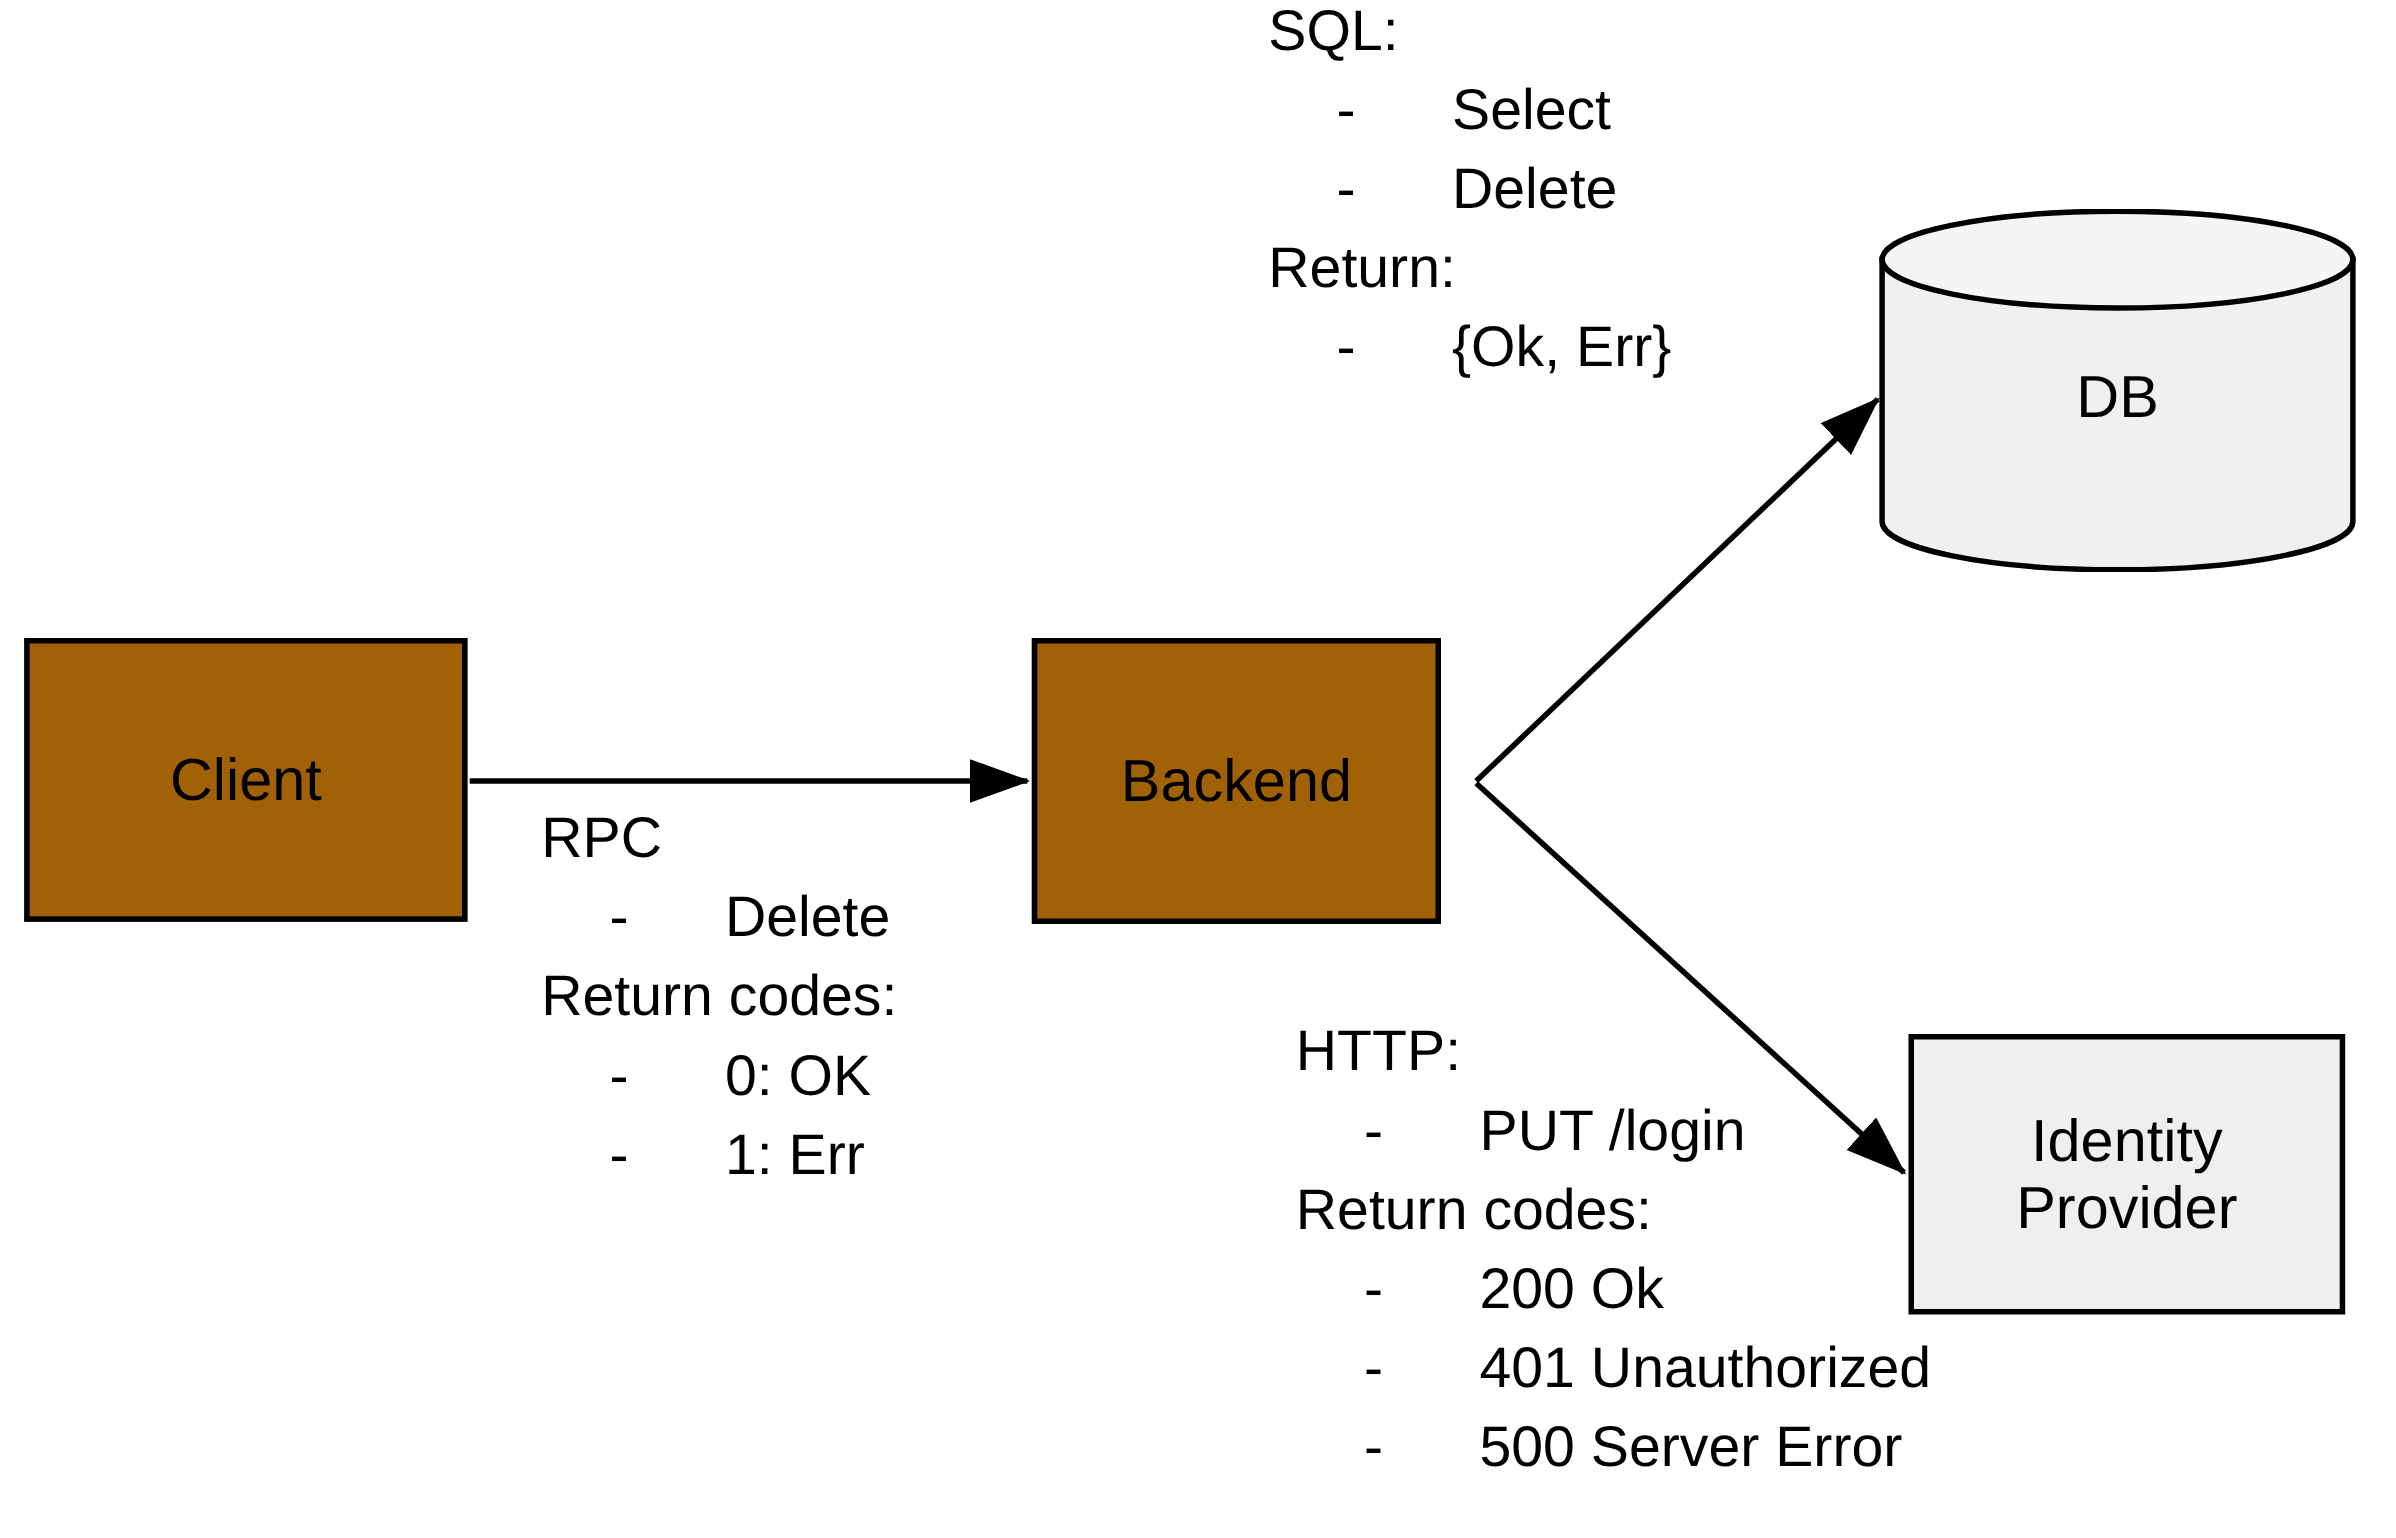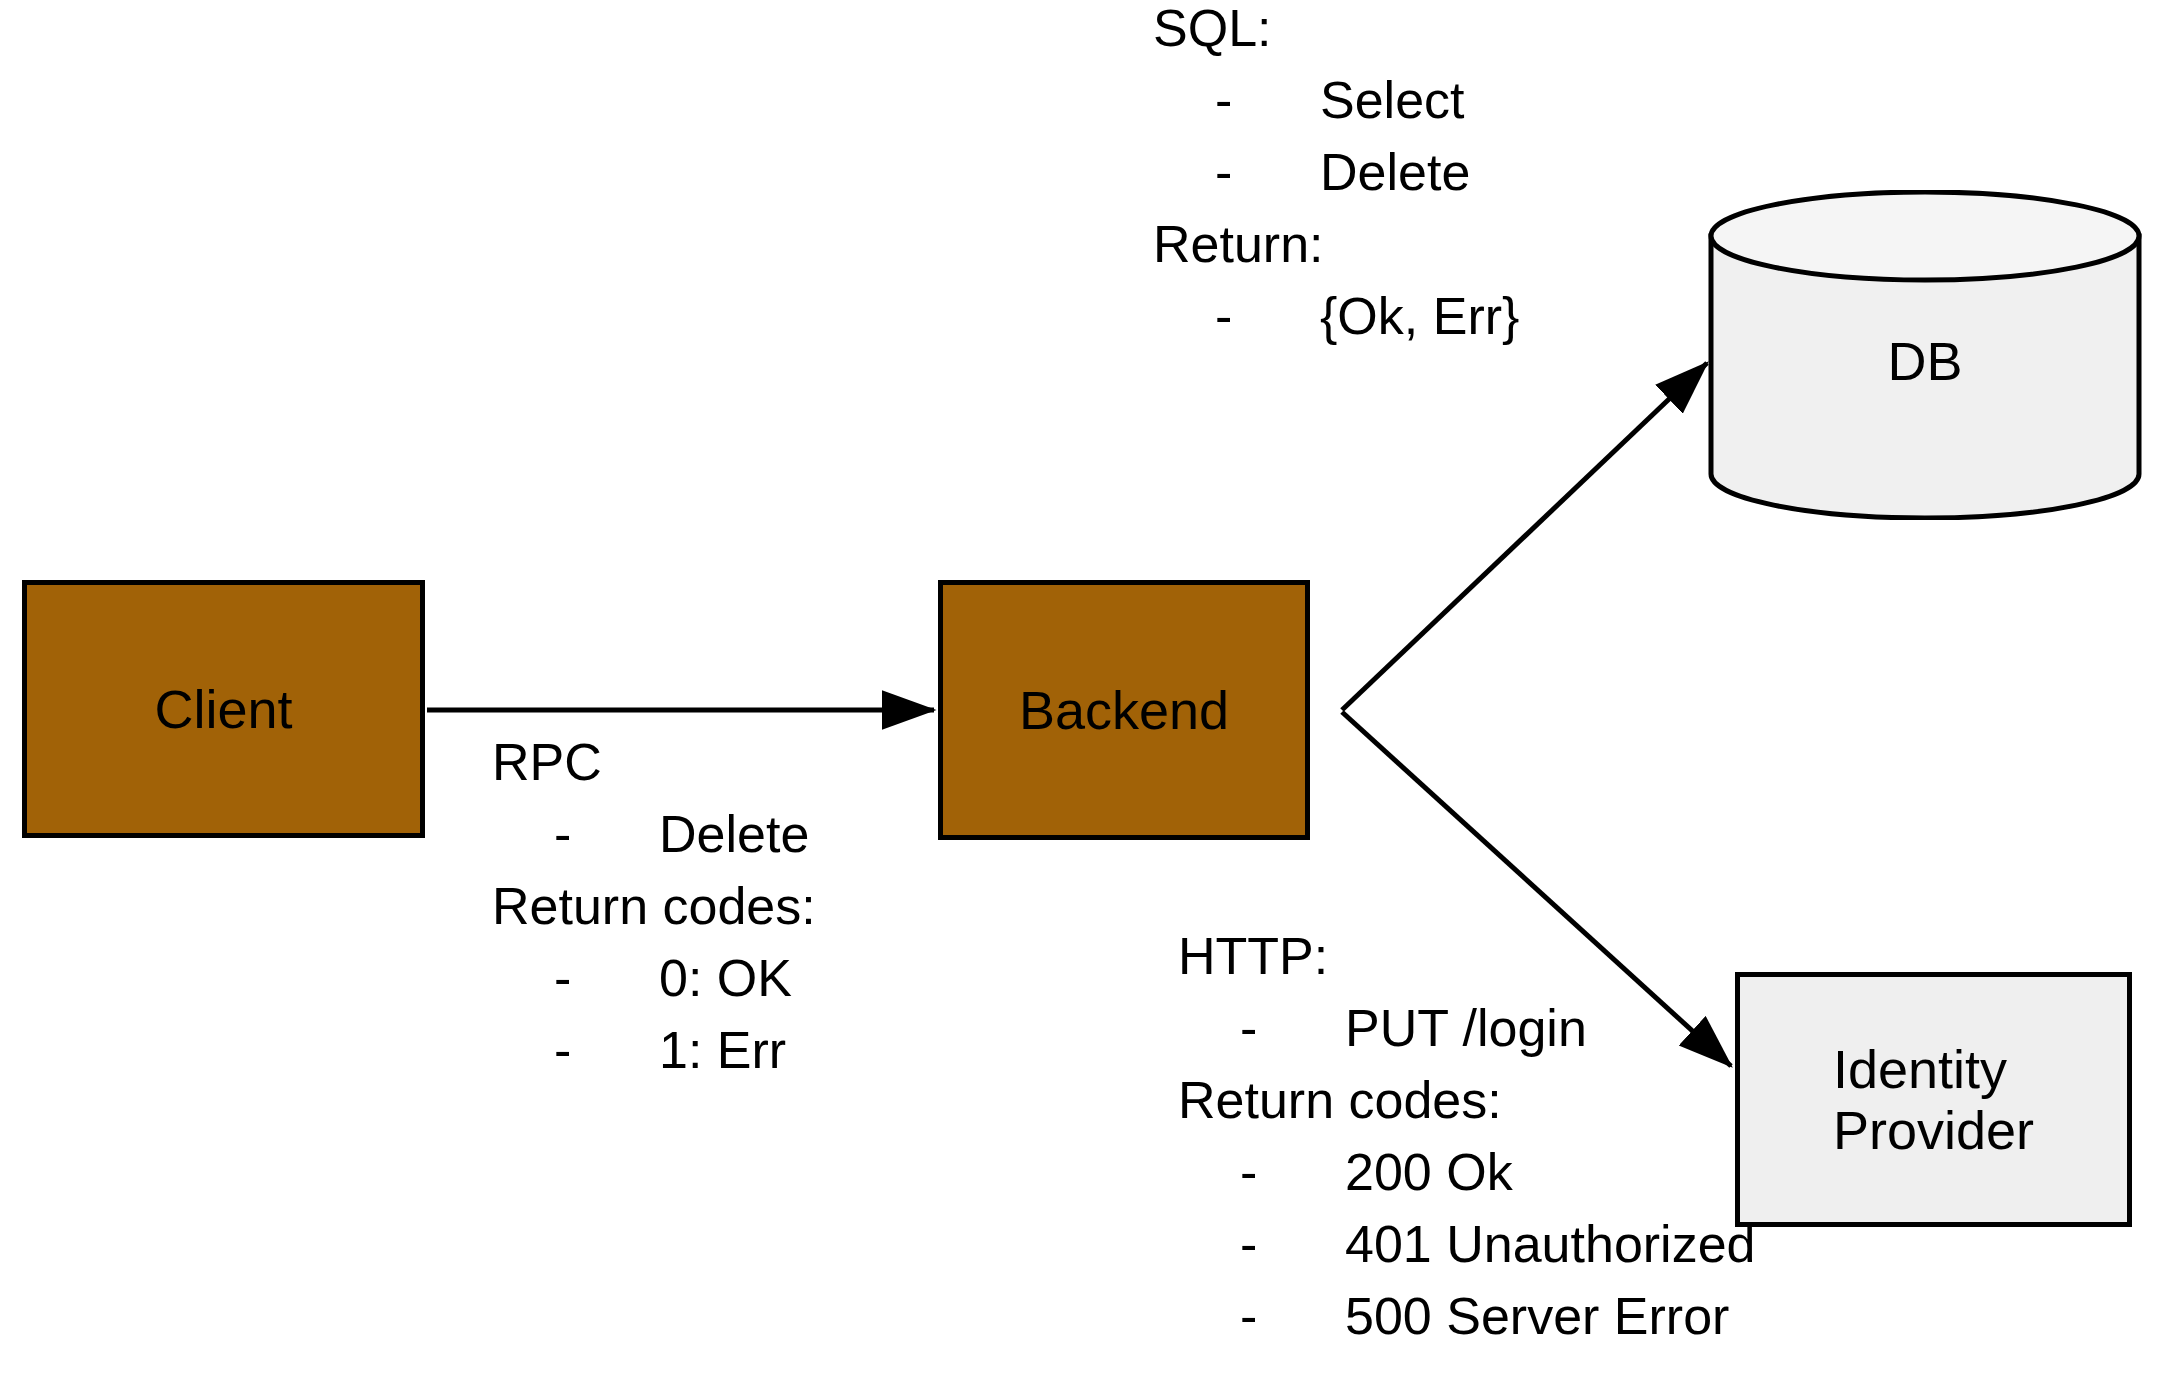--- a/index.html
+++ b/index.html
@@ -28,21 +28,21 @@
     pointer-events: none;
   }
 
   
   .node {
     position: absolute;
     box-sizing: border-box;
     display: flex;
     align-items: center;
     justify-content: center;
-    text-align: left;
+    text-align: center;
     line-height: 1.12;
   }
   .node-label {
     font-size: 54px;
     color: #000000;
     white-space: pre-line;
   }
   .box {
     border: 5px solid #000000;
   }
@@ -52,21 +52,21 @@
   #node-client {
     left: 22px;  top: 580px;
     width: 403px; height: 258px;
   }
   #node-backend {
     left: 938px; top: 580px;
     width: 372px; height: 260px;
   }
   #node-identity-provider {
     left: 1735px; top: 940px;
-    width: 397px; height: 255px; margin-top: 32px;
+    width: 397px; height: 255px;
   }
 
   
   #node-db {
     left: 1705px; top: 190px;
     width: 440px; height: 330px;
     border: 0;
   }
   #node-db .cyl-svg {
     position: absolute;

